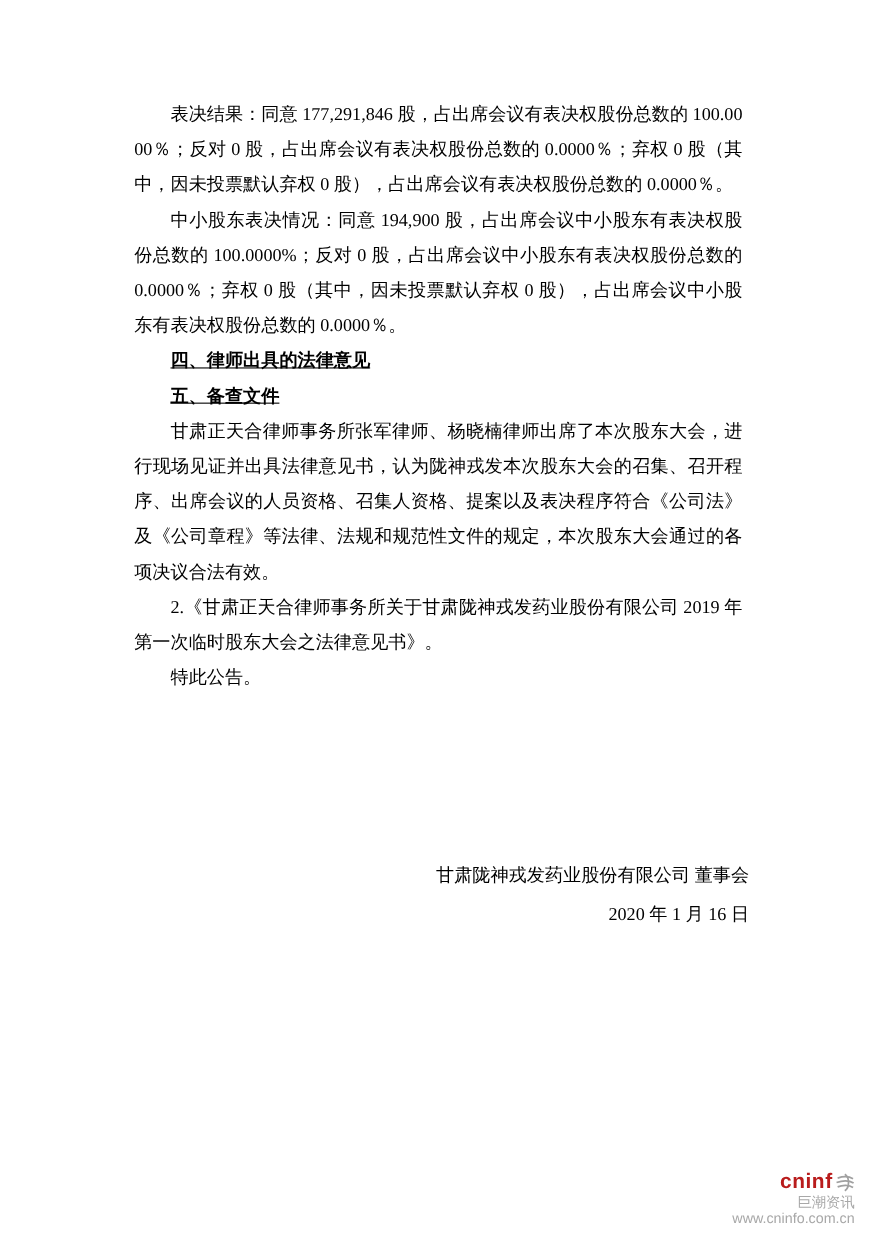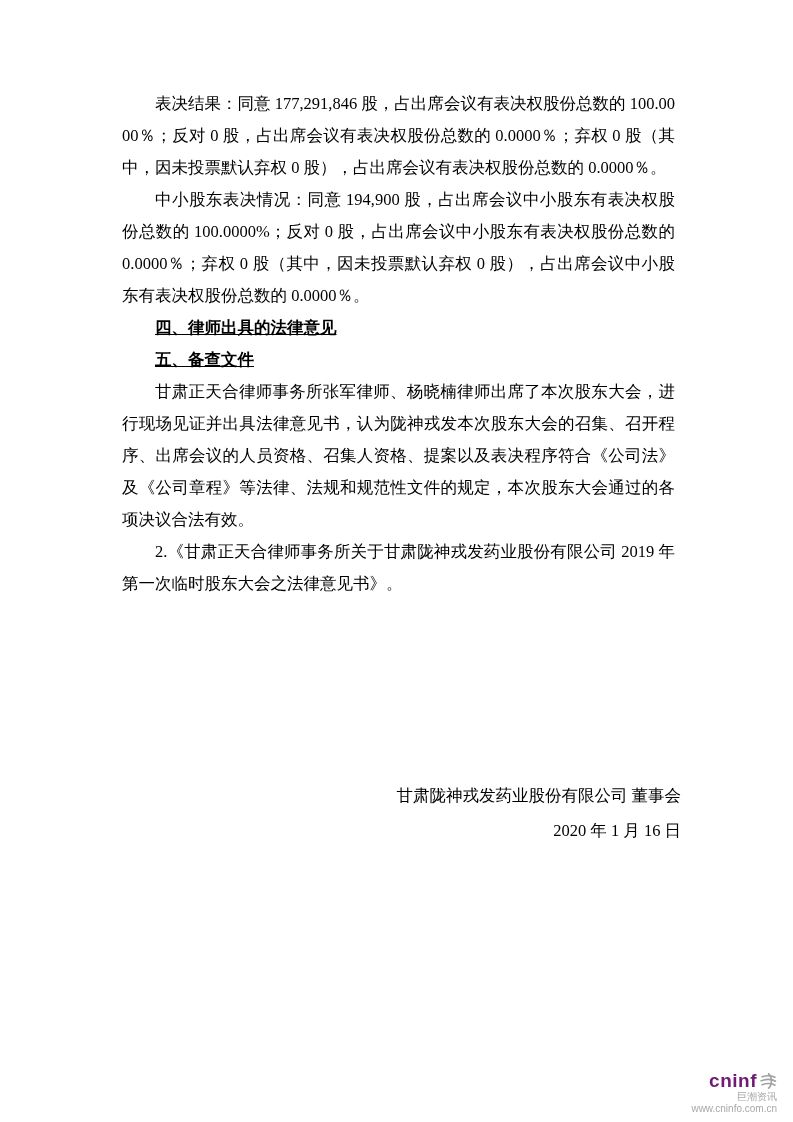--- a/index.html
+++ b/index.html
@@ -52,40 +52,41 @@
     display: flex;
     align-items: center;
     justify-content: flex-end;
     gap: 2px;
   }
   .wm-logo-text {
     font-family: "Liberation Sans", sans-serif;
     font-weight: bold;
     font-size: 19px;
     letter-spacing: 0.5px;
-    color: #701a75;
+    color: #b91c1c;
   }
   .wm-globe-icon svg { display: block; }
   .wm-sub {
     font-family: "Liberation Sans", sans-serif;
-    font-size: 10px;
+    font-size: 13px;
     color: #a8a8a8;
     margin-top: 2px;
   }
 </style>
 </head>
 <body>
 
 <div class="doc-body">
   <p class="indent">表决结果：同意 177,291,846 股，占出席会议有表决权股份总数的 100.0000％；反对 0 股，占出席会议有表决权股份总数的 0.0000％；弃权 0 股（其中，因未投票默认弃权 0 股），占出席会议有表决权股份总数的 0.0000％。</p>
   <p class="indent">中小股东表决情况：同意 194,900 股，占出席会议中小股东有表决权股份总数的 100.0000%；反对 0 股，占出席会议中小股东有表决权股份总数的 0.0000％；弃权 0 股（其中，因未投票默认弃权 0 股），占出席会议中小股东有表决权股份总数的 0.0000％。</p>
   <p class="indent heading">四、律师出具的法律意见</p>
   <p class="indent heading">五、备查文件</p>
   <p class="indent">甘肃正天合律师事务所张军律师、杨晓楠律师出席了本次股东大会，进行现场见证并出具法律意见书，认为陇神戎发本次股东大会的召集、召开程序、出席会议的人员资格、召集人资格、提案以及表决程序符合《公司法》及《公司章程》等法律、法规和规范性文件的规定，本次股东大会通过的各项决议合法有效。</p>
   <p class="indent">2.《甘肃正天合律师事务所关于甘肃陇神戎发药业股份有限公司 2019 年第一次临时股东大会之法律意见书》。</p>
+  <p class="indent">特此公告。</p>
 </div>
 
 <div class="signature-block">
   <div>甘肃陇神戎发药业股份有限公司 董事会</div>
   <div>2020 年 1 月 16 日</div>
 </div>
 
 <div class="watermark">
   <div class="wm-logo-row">
     <span class="wm-logo-text">cninf</span>

